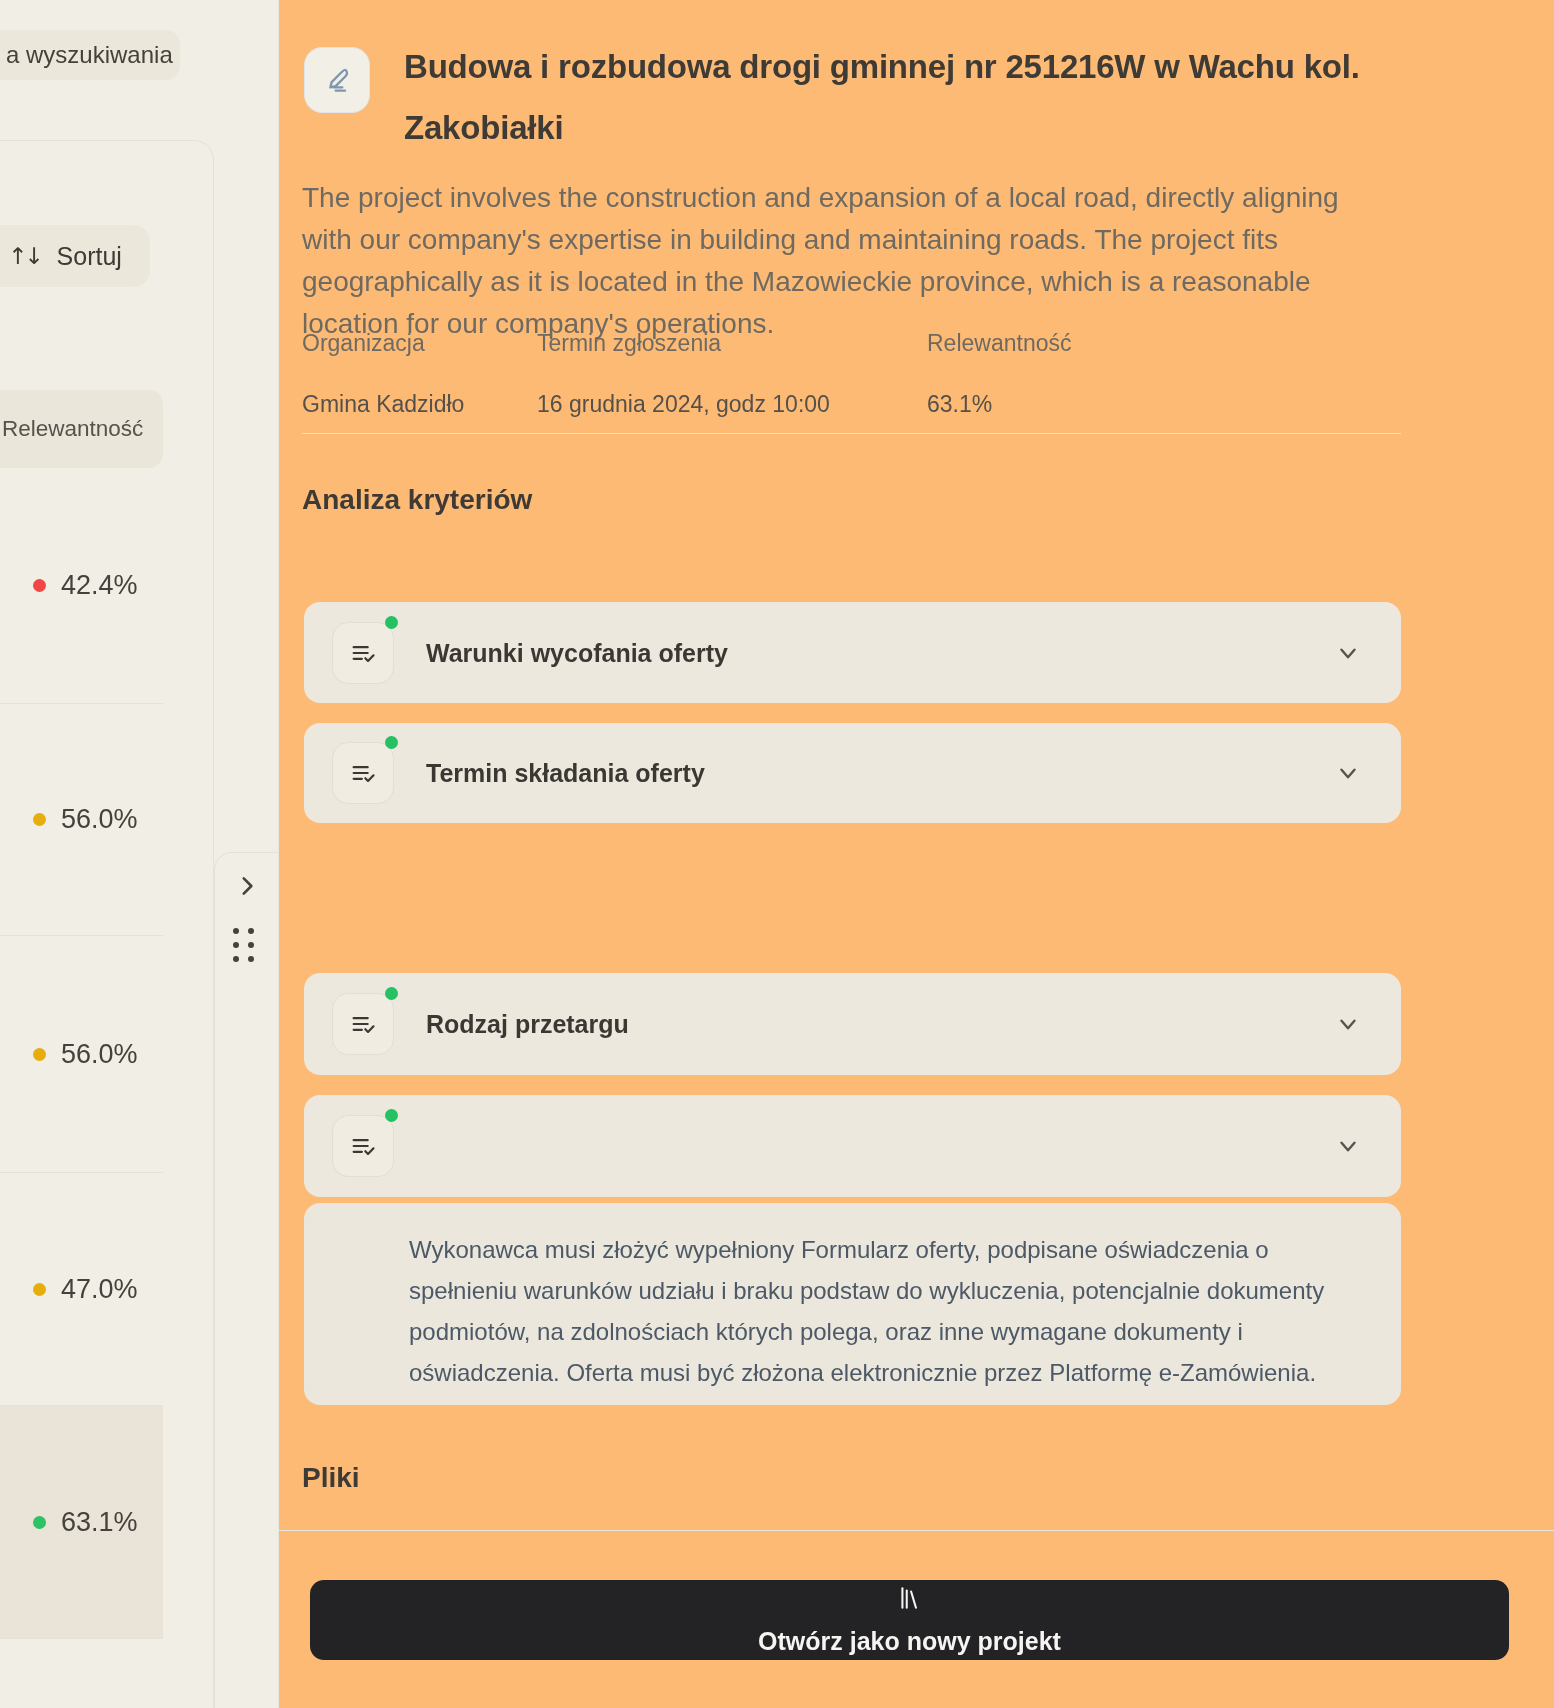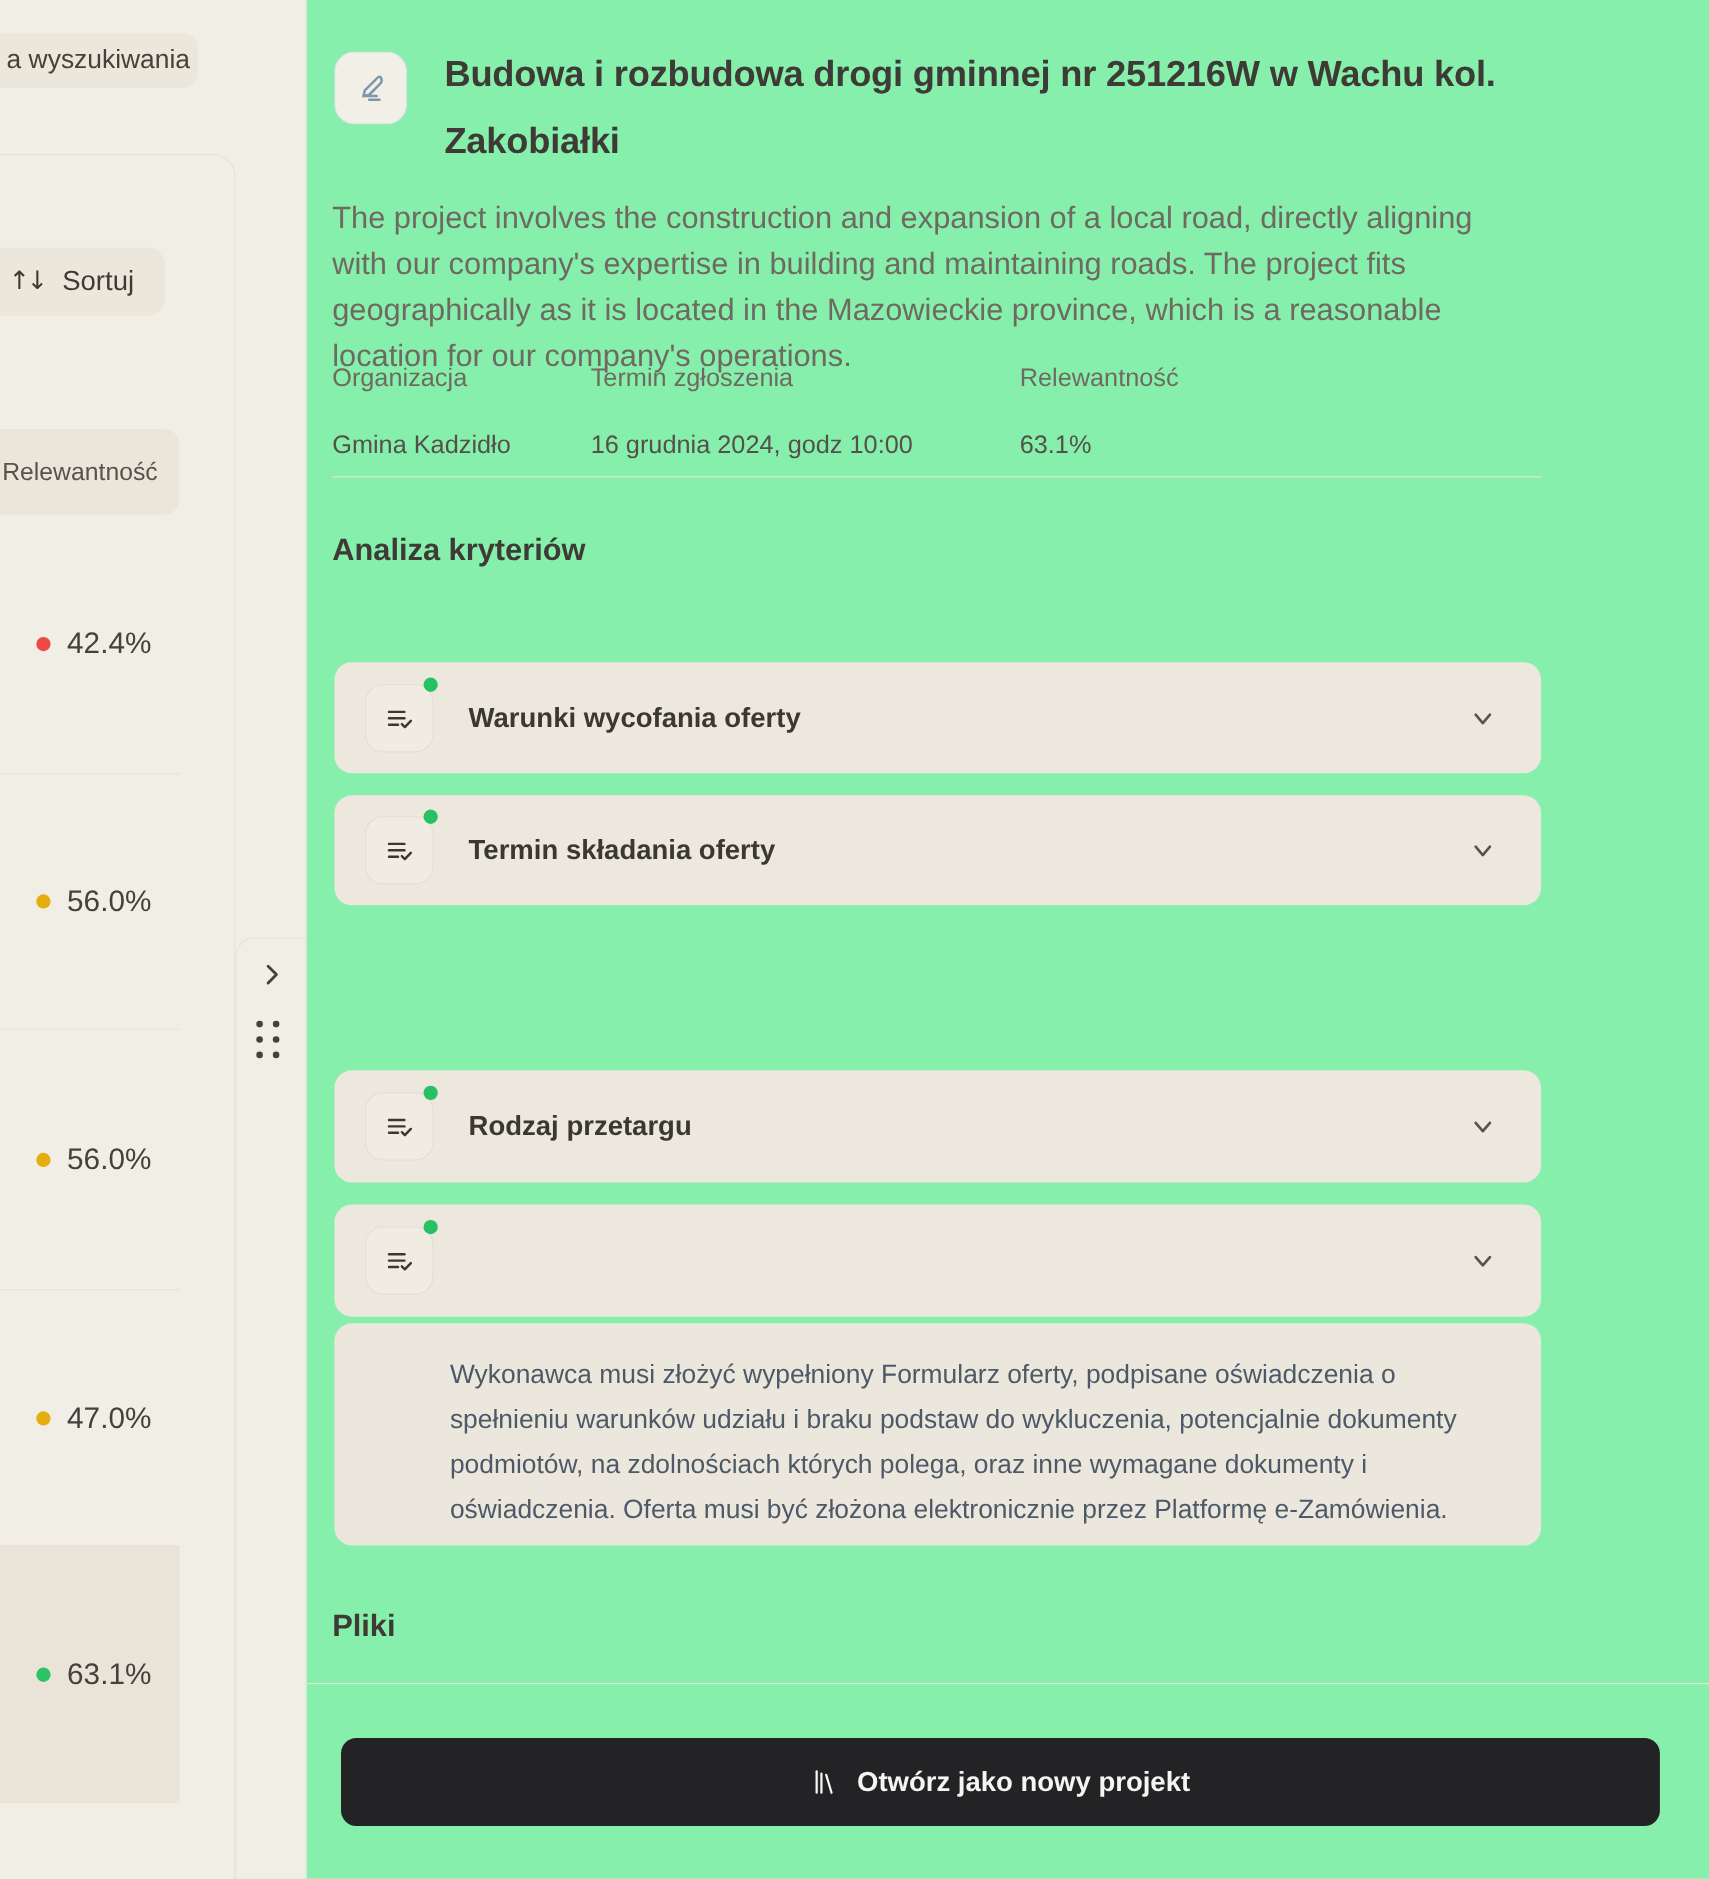--- a/index.html
+++ b/index.html
@@ -55,21 +55,21 @@
     display:flex; align-items:center; justify-content:center; cursor:pointer;
   }
   .grip {
     position:absolute; left:233px; top:928px; width:22px;
     display:grid; grid-template-columns:6px 6px; gap:8px 9px;
   }
   .grip i { width:6px; height:6px; border-radius:50%; background:#45413c; }
   
   .main {
     position:absolute; left:278px; top:0; width:1276px; height:1708px;
-    background:#86efac; border-left:1px solid #e8e6df;
+    background:#fdba74; border-left:1px solid #e8e6df;
   }
   .title-icon-box {
     position:absolute; left:25px; top:47px; width:66px; height:66px;
     background:#f2efe6; border:1.5px solid #dfe4ea; border-radius:18px;
     display:flex; align-items:center; justify-content:center;
   }
   .page-title {
     position:absolute; left:125px; top:36px; width:965px;
     font-size:33px; font-weight:700; line-height:61px; color:#3e3a35;
     letter-spacing:-0.2px;
@@ -105,21 +105,21 @@
     position:absolute; left:25px; width:1097px;
     background:#ebe7dd; border-radius:16px;
     padding:26px 48px 0 105px;
     font-size:24px; line-height:41px; color:#4d5967;
   }
   .footer-divider { position:absolute; left:0; top:1530px; width:1276px; height:1px; background:#e5e4e1; }
   .open-btn {
     position:absolute; left:31px; top:1580px; width:1199px; height:80px;
     background:#232326; border-radius:14px; cursor:pointer;
     display:flex; align-items:center; justify-content:center; gap:16px;
-    font-size:25px; font-weight:600; color:#f6f5f1;
+    font-size:25px; font-weight:600; color:#f6f5f1;flex-direction:column;
   }
   svg { display:block; }
 </style>
 </head>
 <body>
 
 <div class="chip">
   <span>a wyszukiwania</span>
 </div>
 

